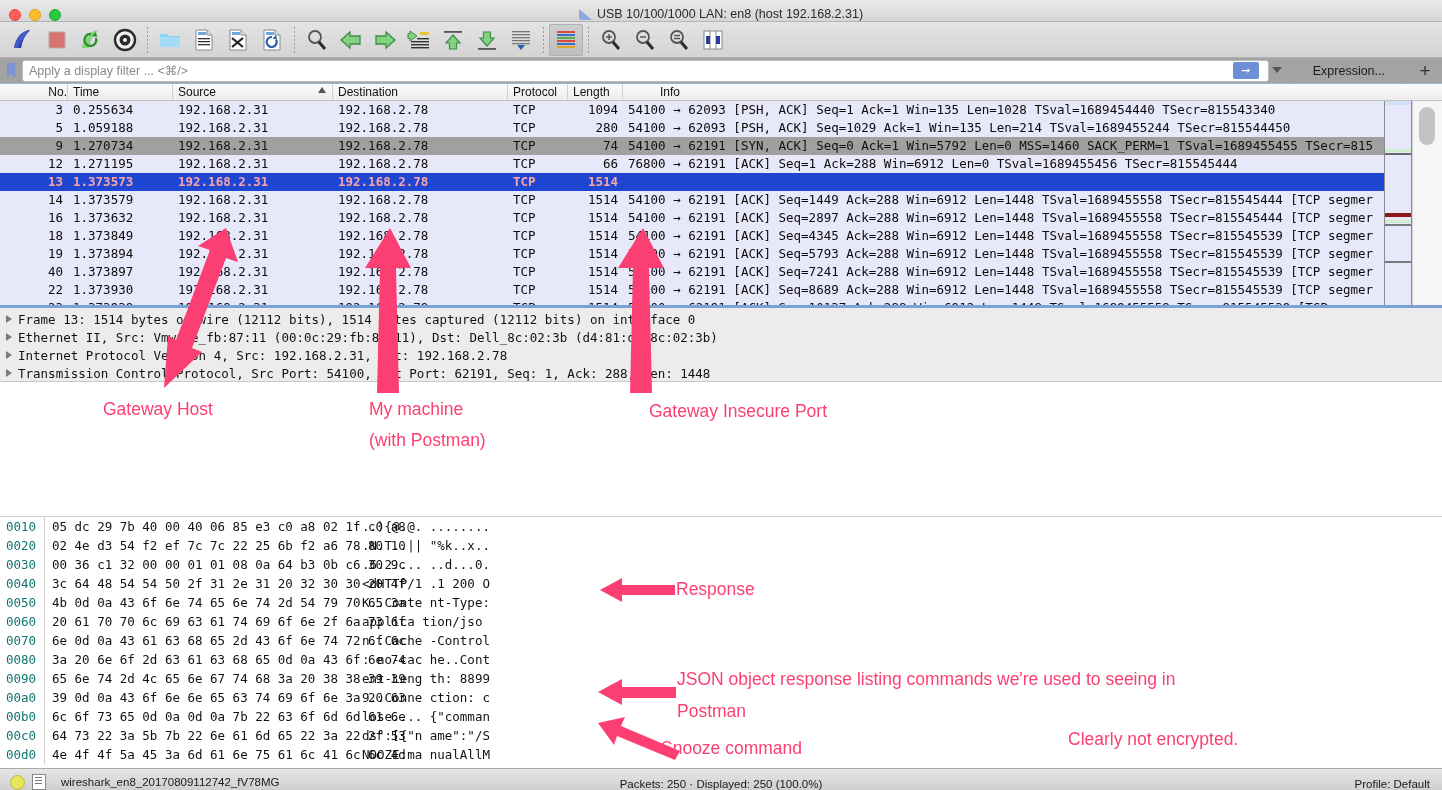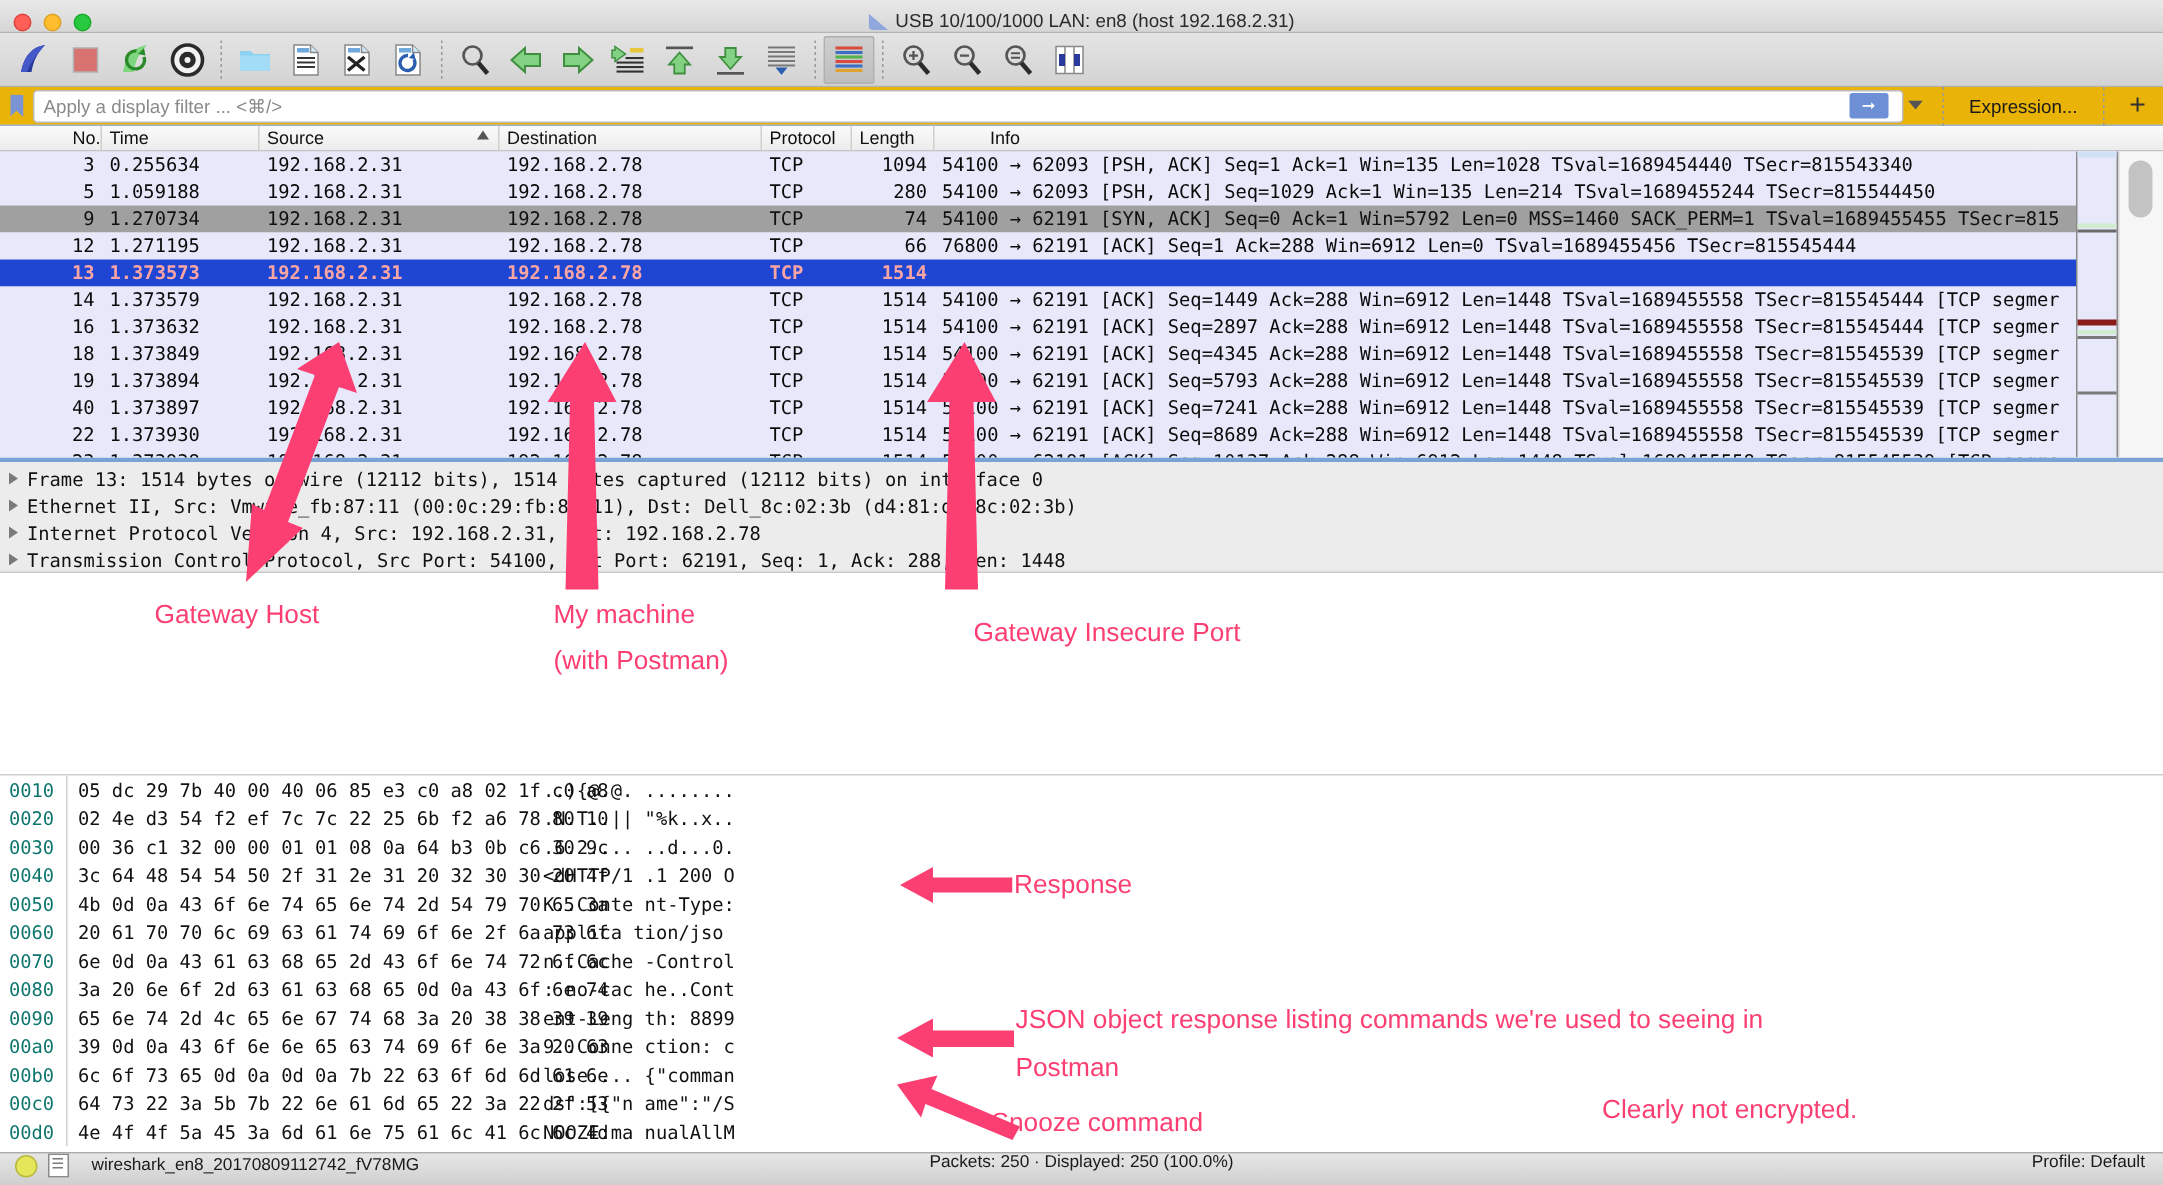--- a/index.html
+++ b/index.html
@@ -49,21 +49,21 @@
     box-sizing:border-box;
   }
   .tb.active{background:linear-gradient(#cfcfcf,#bdbdbd);border-radius:2px;
     box-shadow:inset 0 0 0 1px #b0b0b0;}
   .sep{width:1px;height:26px;margin:0 5px;
     background:repeating-linear-gradient(to bottom,#9a9a9a 0,#9a9a9a 2px,transparent 2px,transparent 4px);}
 
   
   .filterbar{
     height:26px;width:100%;display:flex;align-items:center;
-    background:#eab308;border-bottom:1px solid #9fb6cd;box-sizing:border-box;
+    background:#a3a3a3;border-bottom:1px solid #9fb6cd;box-sizing:border-box;
   }
   .fbookmark{width:22px;display:flex;align-items:center;justify-content:center;}
   .fbm{width:9px;height:15px;background:#7b95d4;
        clip-path:polygon(0 0,100% 0,100% 100%,50% 72%,0 100%);}
   .finput{
     flex:1;height:22px;background:#fff;border:1px solid #bcbcbc;border-radius:3px;
     display:flex;align-items:center;padding:0 6px;box-sizing:border-box;
     font-size:12.5px;color:#8a8a8a;
   }
   .fgo{
@@ -137,21 +137,21 @@
   .hoff{width:44px;padding-left:6px;color:#0f766e;box-sizing:border-box;}
   .hbar{width:8px;}
   .hbytes{width:310px;letter-spacing:0px;}
   .hascii{width:150px;}
   .hexsepline{position:absolute;left:44px;top:0;bottom:0;width:1px;background:#cfcfcf;}
 
   
   .status{
     position:absolute;left:0;bottom:0;width:100%;height:22px;
     background:linear-gradient(#e6e6e6,#cfcfcf);
-    border-top:1px solid #aaa;display:flex;align-items:flex-start;
+    border-top:1px solid #aaa;display:flex;align-items:flex-end;
     font-size:11.5px;color:#1a1a1a;box-sizing:border-box;
   }
   .st-left{display:flex;align-items:center;gap:7px;padding-left:10px;flex:0 0 auto;}
   .st-oval{width:13px;height:13px;border-radius:50%;background:#e6e65a;border:1px solid #b9b93f;}
   .st-doc{width:12px;height:14px;background:#fff;border:1px solid #8a8a8a;position:relative;}
   .st-doc:after{content:"";position:absolute;left:2px;top:2px;width:7px;height:1px;
     box-shadow:0 3px 0 #7a7a7a,0 6px 0 #7a7a7a;background:#7a7a7a;}
   .st-file{padding-left:8px;}
   .st-mid{position:absolute;left:0;right:0;text-align:center;}
   .st-right{margin-left:auto;padding-right:12px;}
@@ -642,18 +642,18 @@
 <svg class="arrow" style="left:598px;top:678px;" width="78" height="28" viewBox="0 0 78 28">
   <path d="M0 14 L24 1 L24 9 L78 9 L78 20 L24 20 L24 27 Z" fill="#fb3f72"></path>
 </svg>
 <svg class="arrow" style="left:598px;top:715px;" width="82" height="46" viewBox="0 0 82 46">
   <path d="M0 8 L27 2 L23 11 L82 36 L77 45 L19 21 L16 30 Z" fill="#fb3f72"></path>
 </svg>
 
 <div class="anno" style="left:103px;top:398px;">Gateway Host</div>
 <div class="anno" style="left:369px;top:398px;">My machine</div>
 <div class="anno" style="left:369px;top:429px;">(with Postman)</div>
-<div class="anno" style="left:649px;top:410px;">Gateway Insecure Port</div>
+<div class="anno" style="left:649px;top:400px;">Gateway Insecure Port</div>
 <div class="anno" style="left:676px;top:578px;">Response</div>
 <div class="anno" style="left:677px;top:668px;">JSON object response listing commands we're used to seeing in</div>
 <div class="anno" style="left:677px;top:700px;">Postman</div>
 <div class="anno" style="left:661px;top:737px;">Snooze command</div>
 <div class="anno" style="left:1068px;top:728px;">Clearly not encrypted.</div>
 
 </body></html>

